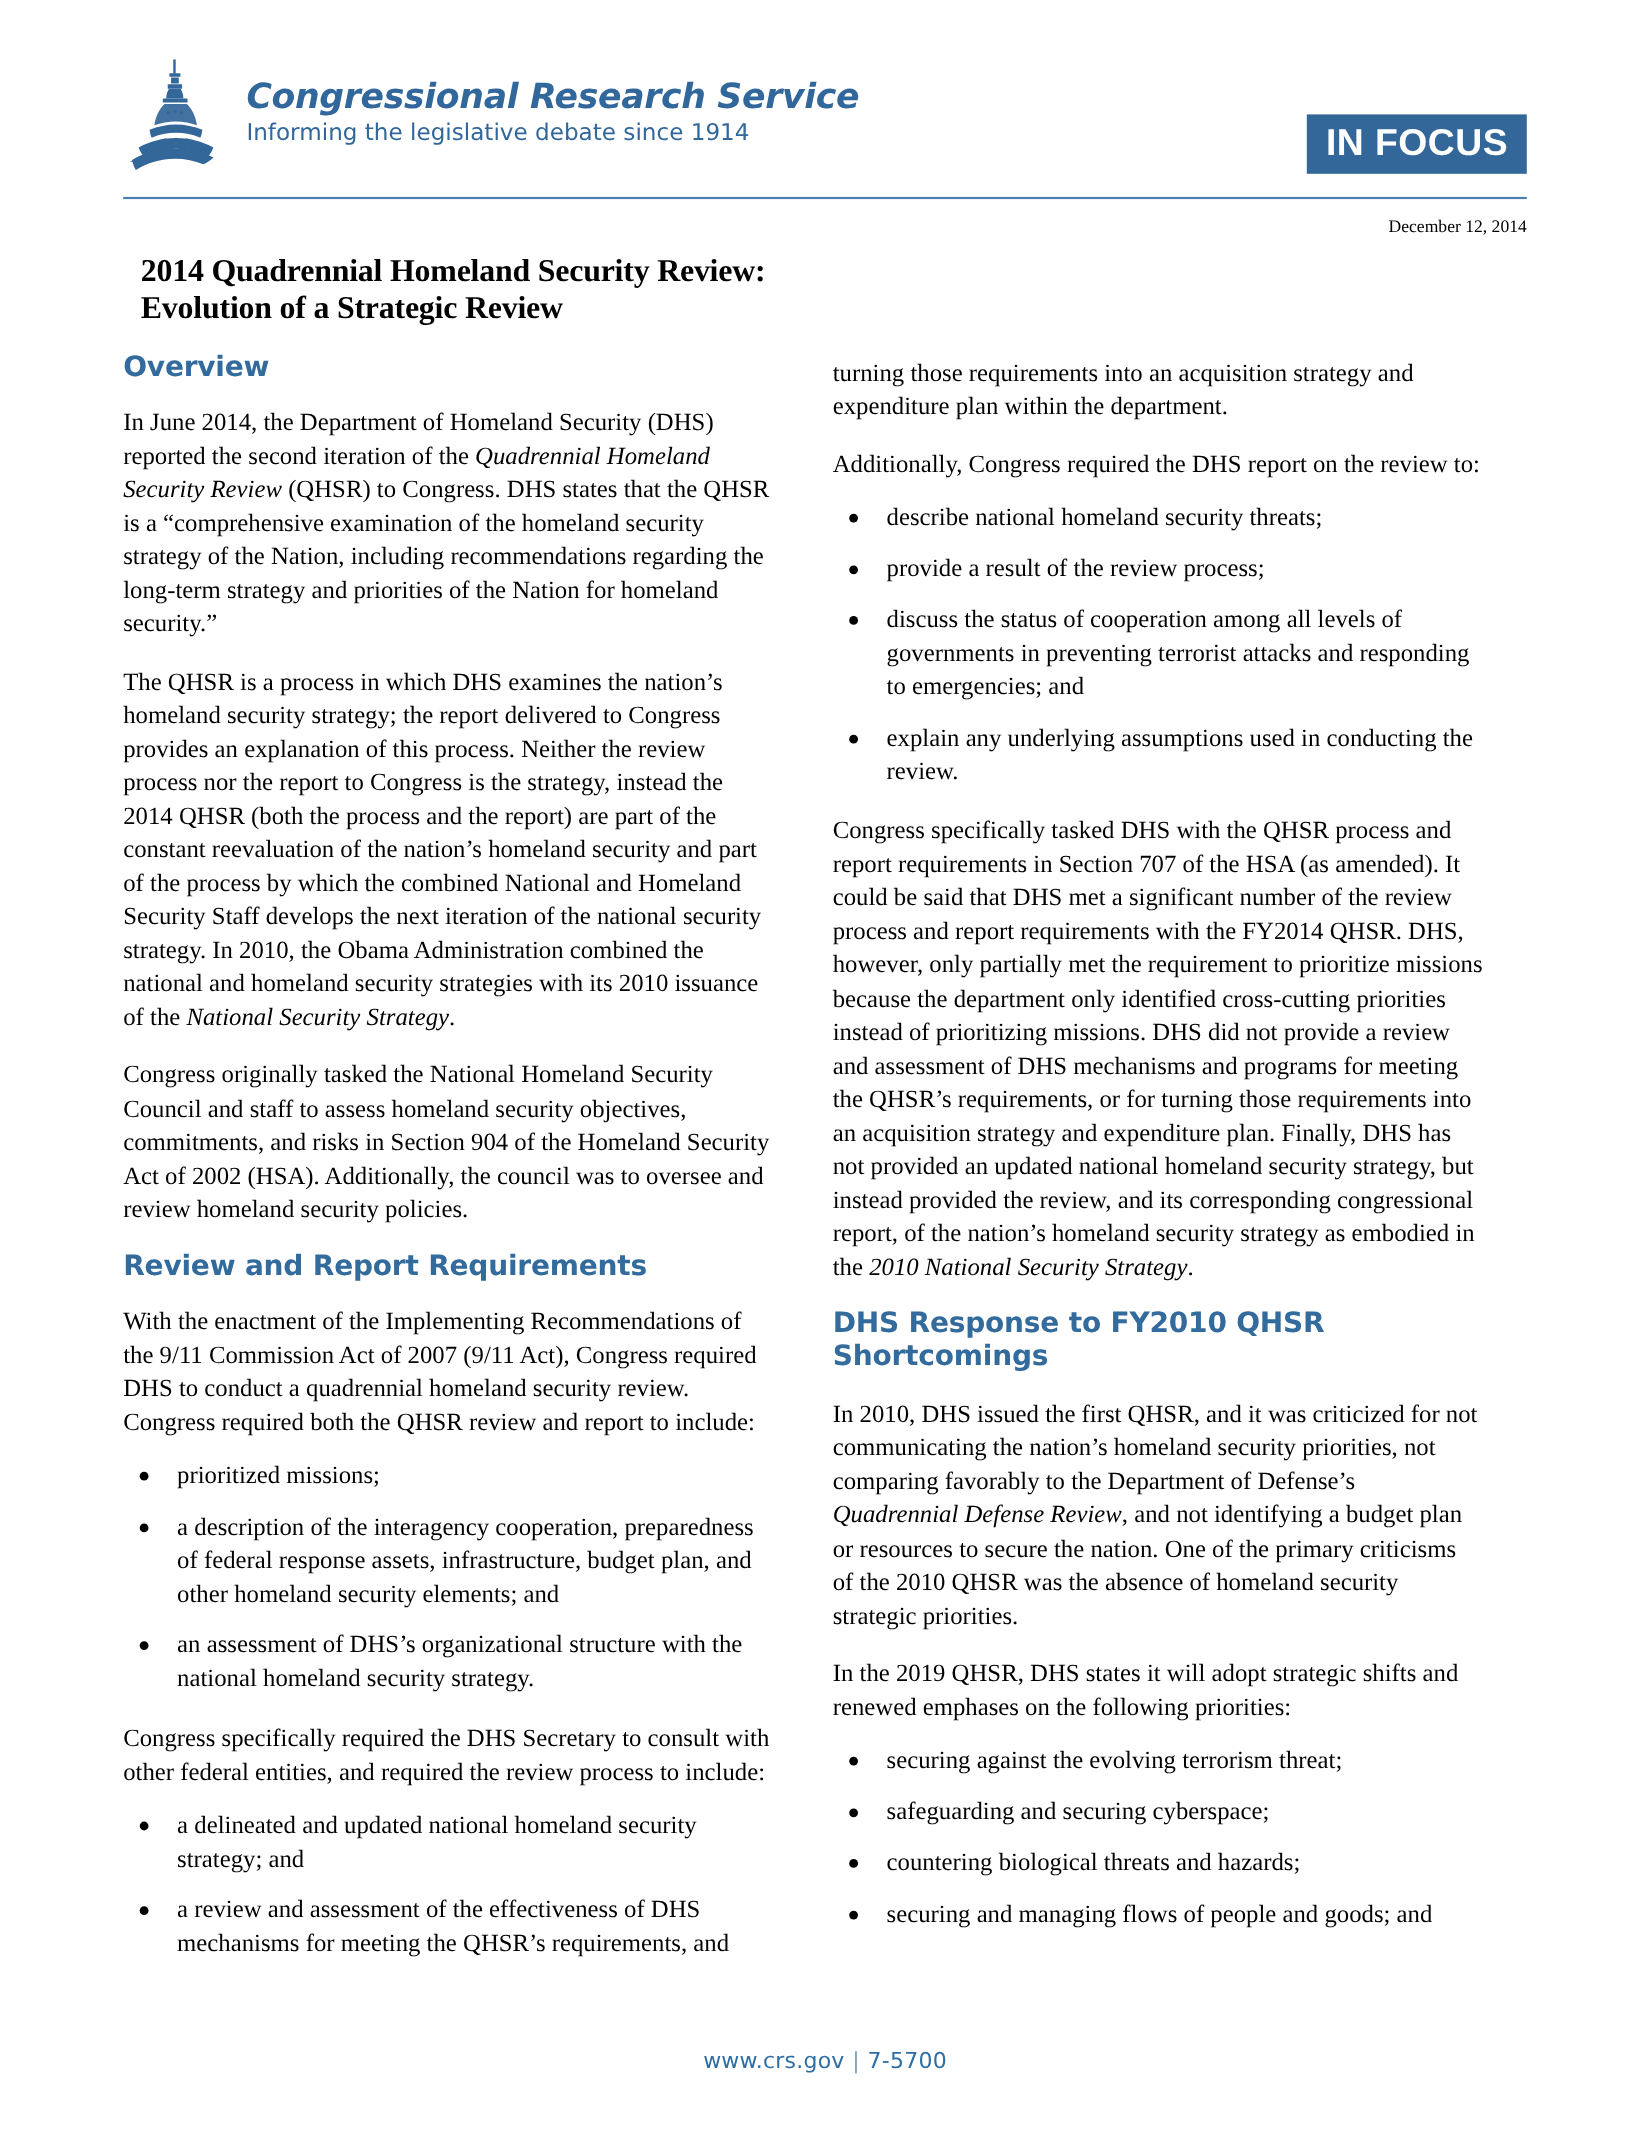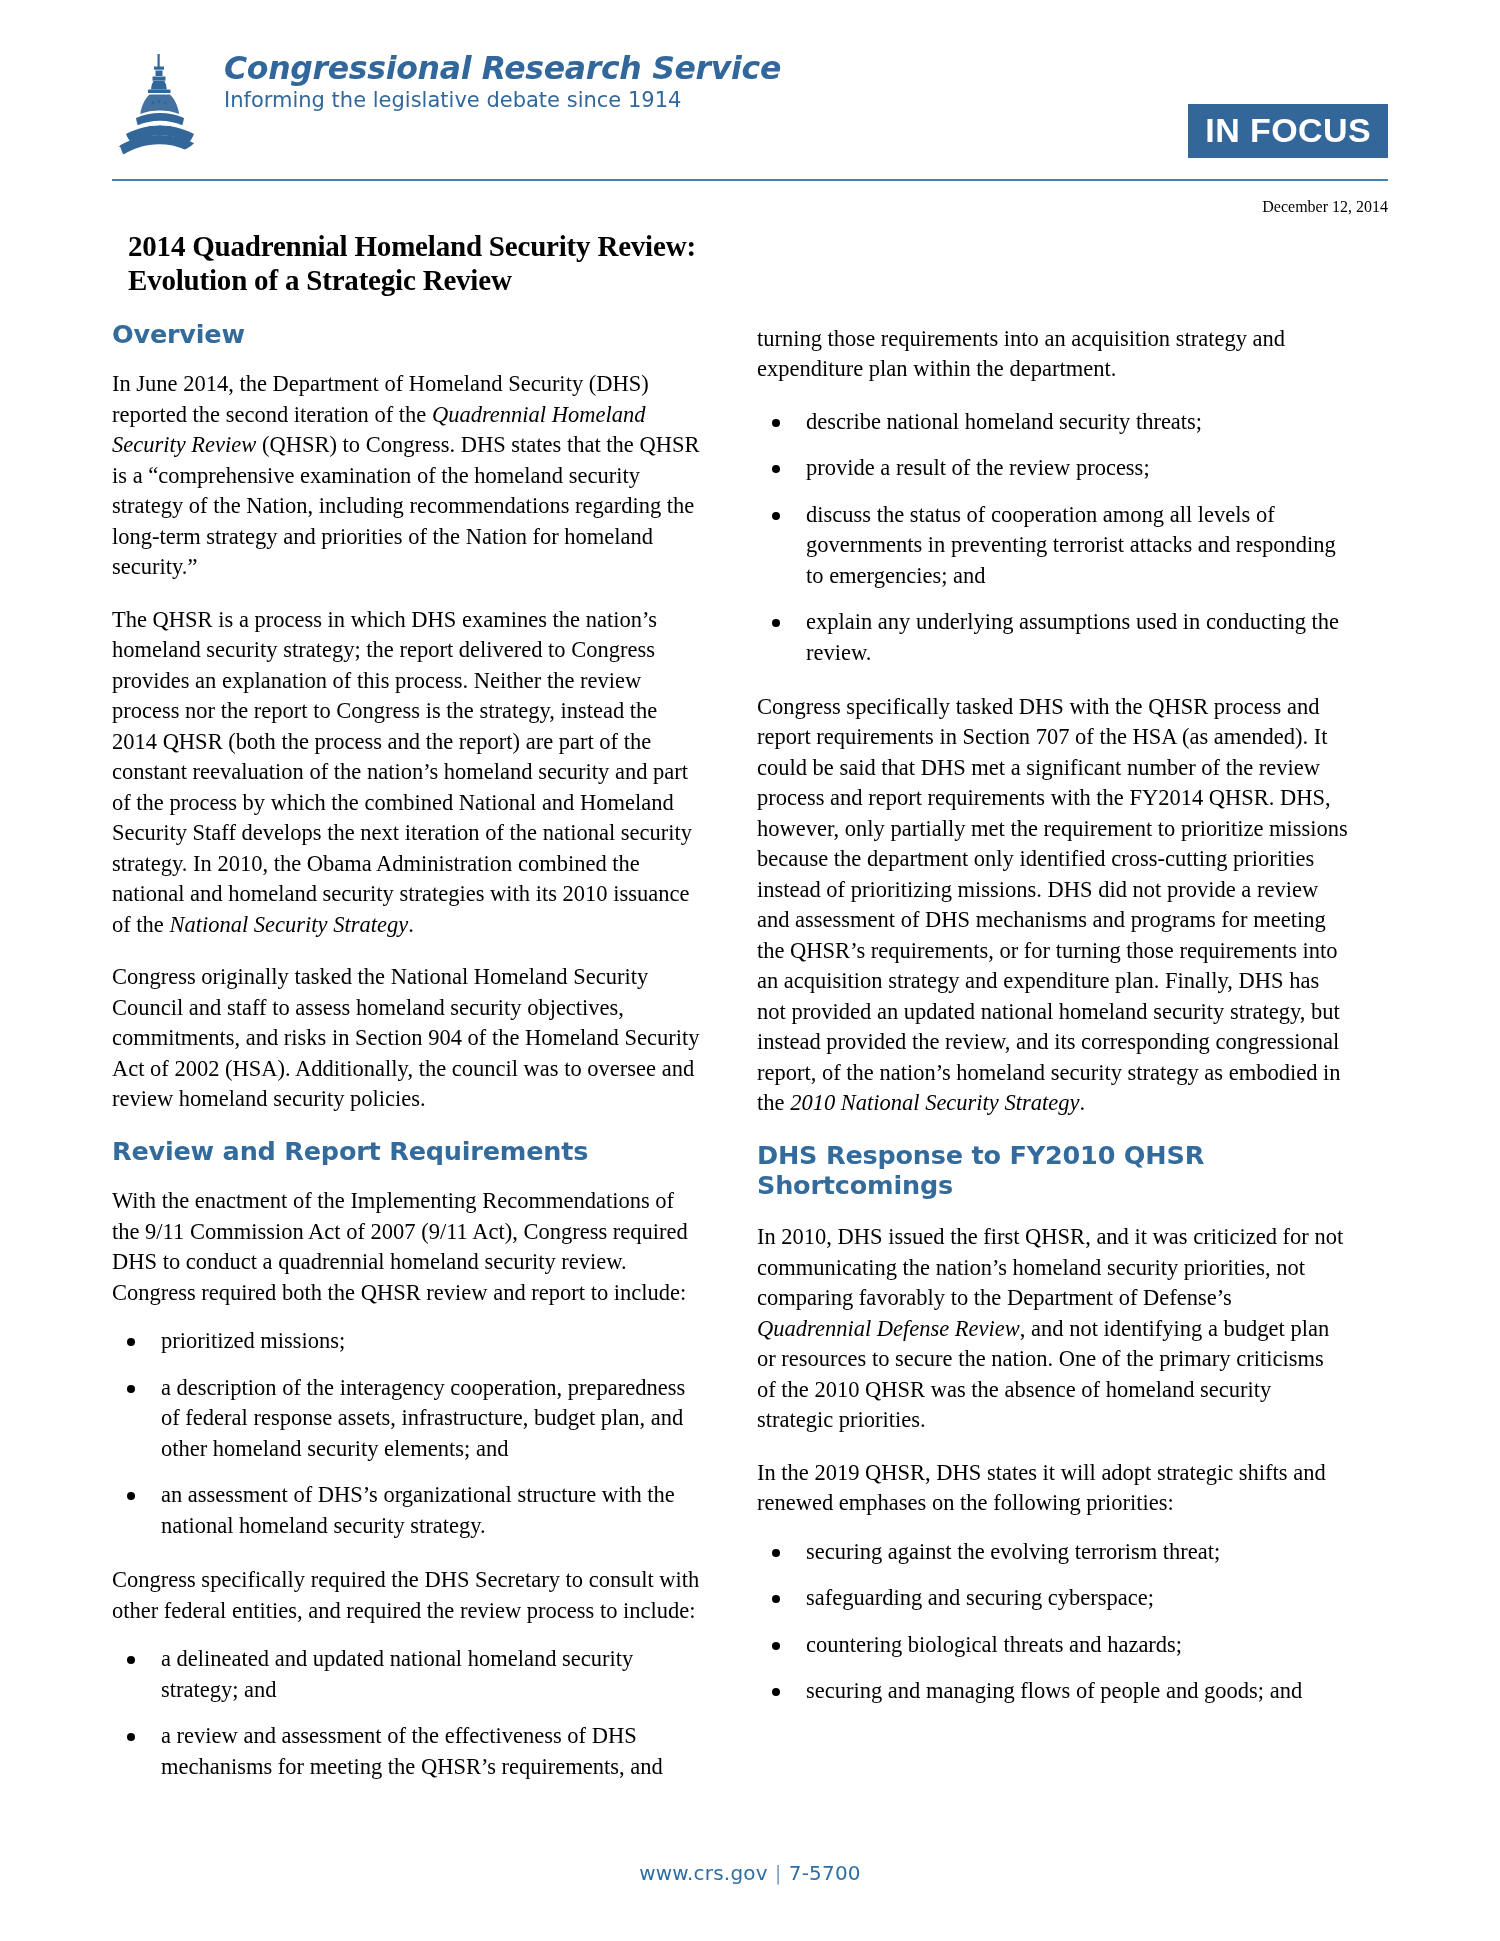--- a/index.html
+++ b/index.html
@@ -28,21 +28,21 @@
   .masthead {
     position: relative;
     height: 118px;
     padding-top: 52px;
     display: flex;
     align-items: flex-start;
     justify-content: space-between;
   }
   .brand {
     display: flex;
-    align-items: flex-start;
+    align-items: center;
     gap: 16px;
   }
   .dome-logo {
     width: 96px;
     height: 108px;
     flex: 0 0 auto;
     display: block;
   }
   .brand-text {
     padding-bottom: 4px;
@@ -264,20 +264,21 @@
         <li>a delineated and updated national homeland security strategy; and</li>
         <li>a review and assessment of the effectiveness of DHS mechanisms for meeting the QHSR’s requirements, and</li>
       </ul>
 
     </div>
 
     <div class="col col-right">
 
       <p class="body">turning those requirements into an acquisition strategy and expenditure plan within the department.</p>
 
+      <p class="body tight">Additionally, Congress required the DHS report on the review to:</p>
 
       <ul class="bullets after-gap">
         <li>describe national homeland security threats;</li>
         <li>provide a result of the review process;</li>
         <li>discuss the status of cooperation among all levels of governments in preventing terrorist attacks and responding to emergencies; and</li>
         <li>explain any underlying assumptions used in conducting the review.</li>
       </ul>
 
 
       <p class="body"><span>Congress specifically tasked DHS with the QHSR process and report requirements in Section 707 of the HSA (as amended). It could be said that DHS met a significant number of the review process and report requirements with the FY2014 QHSR. DHS, however, only partially met the requirement to prioritize missions because the department only identified cross-cutting priorities instead of prioritizing missions. DHS did not provide a review and assessment of DHS mechanisms and programs for meeting the QHSR’s requirements, or for turning those requirements into an acquisition strategy and expenditure plan. Finally, DHS has not provided an updated national homeland security strategy, but instead provided the review, and its corresponding congressional report, of the nation’s homeland security strategy as embodied in the </span><i>2010 National Security Strategy</i><span>.</span></p>

